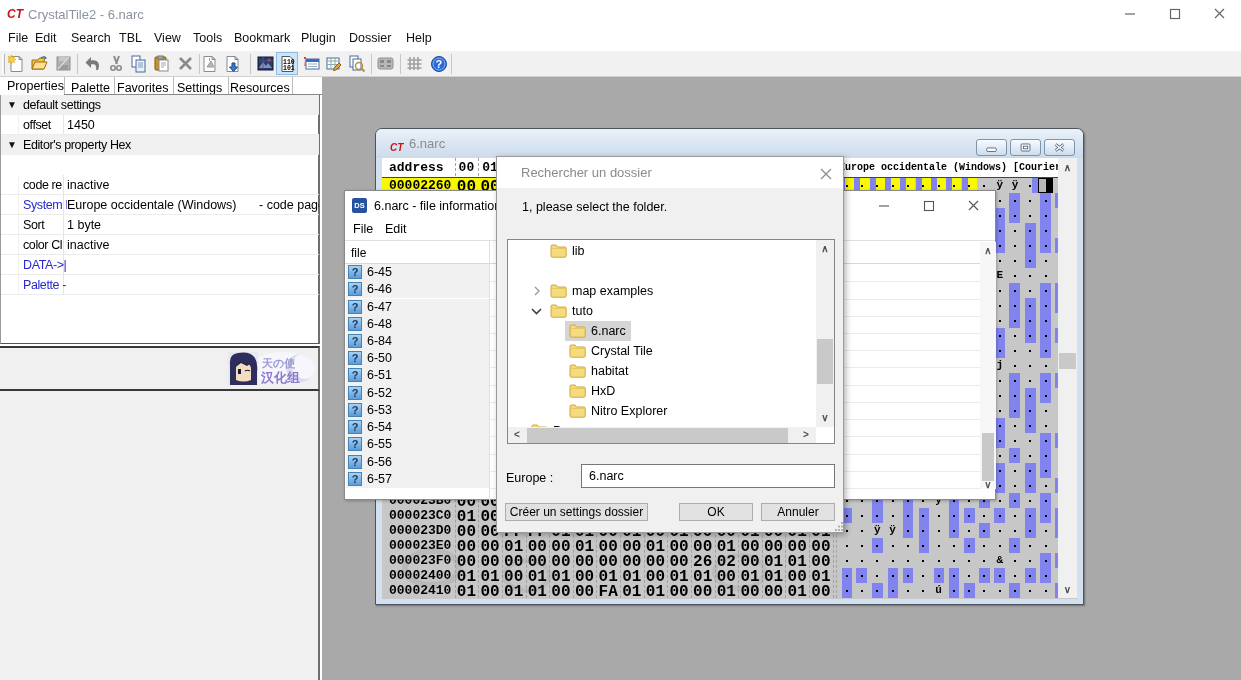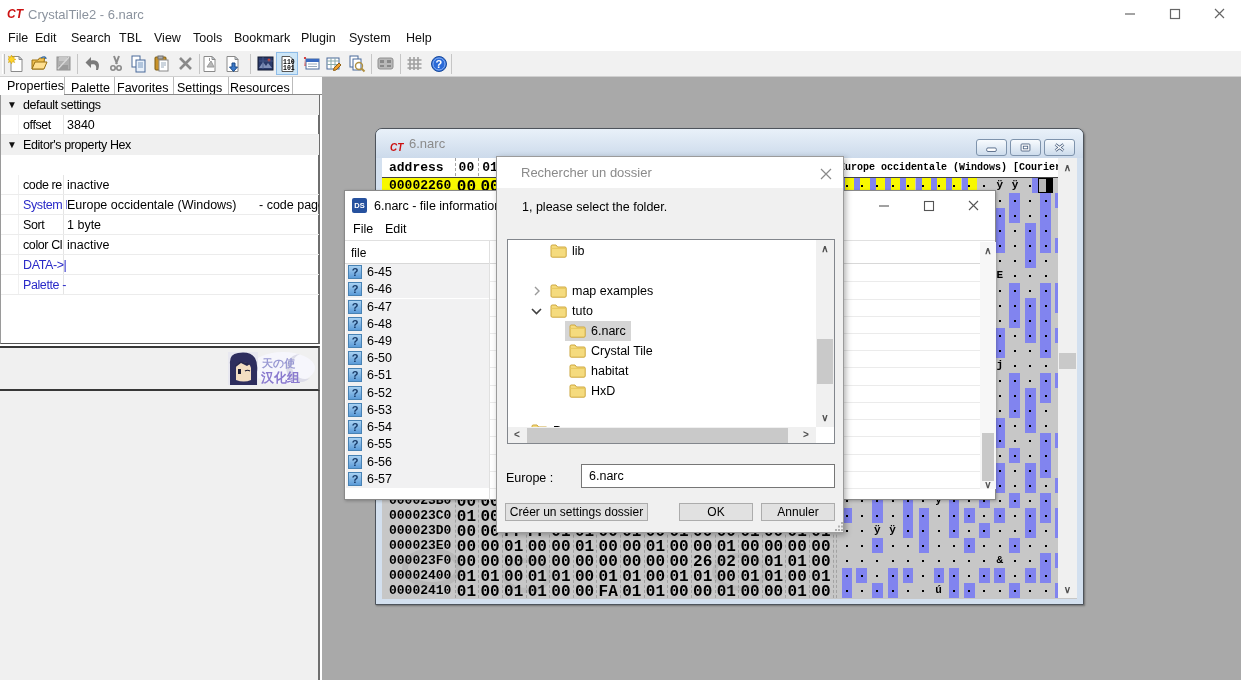--- a/index.html
+++ b/index.html
@@ -80,21 +80,21 @@
 </div>
 <div id="menubar" class="ab">
 <span style="left:8px">File</span>
 <span style="left:35px">Edit</span>
 <span style="left:71px">Search</span>
 <span style="left:119px">TBL</span>
 <span style="left:154px">View</span>
 <span style="left:193px">Tools</span>
 <span style="left:234px">Bookmark</span>
 <span style="left:301px">Plugin</span>
-<span style="left:349px">System</span>
+<span style="left:349px">Dossier</span>
 <span style="left:406px">Help</span>
 </div>
 <div id="toolbar" class="ab">
 <div class="ab" style="left:2px;top:3px;width:3px;height:20px;border-left:1px solid #fff;border-right:1px solid #bbb"></div>
 <div class="tsep" style="left:77px"></div>
 <div class="tsep" style="left:199px"></div>
 <div class="tsep" style="left:250px"></div>
 <div class="tsep" style="left:371px"></div>
 <div class="tsep" style="left:400px"></div>
 <div class="tsep" style="left:451px"></div>
@@ -206,21 +206,21 @@
 <div id="tabline" class="ab"></div>
 <div id="pgrid" class="ab">
 <div class="prow pgroup" style="top:0px">
       <b>▼</b>
       <span class="pname" style="left:22px;width:290px">default settings</span>
     </div>
 <div class="prow" style="top:20px">
       <span class="vline1"></span>
       <span class="vline2"></span>
       <span class="pname">offset</span>
-      <span class="pval">3840</span>
+      <span class="pval">1450</span>
       <span class="pline"></span>
     </div>
 <div class="prow pgroup" style="top:40px">
       <b>▼</b>
       <span class="pname" style="left:22px;width:290px">Editor's property Hex</span>
     </div>
 <div class="prow" style="top:80px">
       <span class="vline1"></span>
       <span class="vline2"></span>
       <span class="pname">code re</span>
@@ -1296,21 +1296,21 @@
 <div class="firow ab" style="left:1px;top:107.5px">
       <span class="fiic">?</span>
       <span class="fitx">6-47</span>
     </div>
 <div class="firow ab" style="left:1px;top:124.7px">
       <span class="fiic">?</span>
       <span class="fitx">6-48</span>
     </div>
 <div class="firow ab" style="left:1px;top:141.9px">
       <span class="fiic">?</span>
-      <span class="fitx">6-49</span>
+      <span class="fitx">6-84</span>
     </div>
 <div class="firow ab" style="left:1px;top:159.2px">
       <span class="fiic">?</span>
       <span class="fitx">6-50</span>
     </div>
 <div class="firow ab" style="left:1px;top:176.4px">
       <span class="fiic">?</span>
       <span class="fitx">6-51</span>
     </div>
 <div class="firow ab" style="left:1px;top:193.6px">
@@ -1412,20 +1412,27 @@
         </svg>
         <span class="ab" style="left:83px">habitat</span>
       </div>
 <div class="trow" style="top:141px">
         <svg class="folder" width="17" height="14" viewBox="0 0 17 14" style="left:61px">
           <path d="M1 2.2 C1 1.5 1.5 1 2.2 1 H6 l1.6 2 H15 c0.7 0 1.2 0.5 1.2 1.2 V12 c0 0.7-0.5 1.2-1.2 1.2 H2.2 C1.5 13.2 1 12.7 1 12 Z" fill="#f5db7e" stroke="#cda73e"></path>
           <path d="M1 4.4 H16.2" stroke="#e8c95e" stroke-width="1"></path>
         </svg>
         <span class="ab" style="left:83px">HxD</span>
       </div>
+<div class="trow" style="top:161px">
+        <svg class="folder" width="17" height="14" viewBox="0 0 17 14" style="left:61px">
+          <path d="M1 2.2 C1 1.5 1.5 1 2.2 1 H6 l1.6 2 H15 c0.7 0 1.2 0.5 1.2 1.2 V12 c0 0.7-0.5 1.2-1.2 1.2 H2.2 C1.5 13.2 1 12.7 1 12 Z" fill="#f5db7e" stroke="#cda73e"></path>
+          <path d="M1 4.4 H16.2" stroke="#e8c95e" stroke-width="1"></path>
+        </svg>
+        <span class="ab" style="left:83px">Nitro Explorer</span>
+      </div>
 <div class="trow" style="top:181px">
         <svg class="folder" width="17" height="14" viewBox="0 0 17 14" style="left:23px">
           <path d="M1 2.2 C1 1.5 1.5 1 2.2 1 H6 l1.6 2 H15 c0.7 0 1.2 0.5 1.2 1.2 V12 c0 0.7-0.5 1.2-1.2 1.2 H2.2 C1.5 13.2 1 12.7 1 12 Z" fill="#f5db7e" stroke="#cda73e"></path>
           <path d="M1 4.4 H16.2" stroke="#e8c95e" stroke-width="1"></path>
         </svg>
         <span class="ab" style="left:45px">P</span>
       </div>
 <div class="sb ab" style="left:308px;top:0;width:18px;height:187px"></div>
 <div class="chev ab" style="left:308px;top:3px;width:18px">∧</div>
 <div class="chev ab" style="left:308px;top:172px;width:18px">∨</div>

